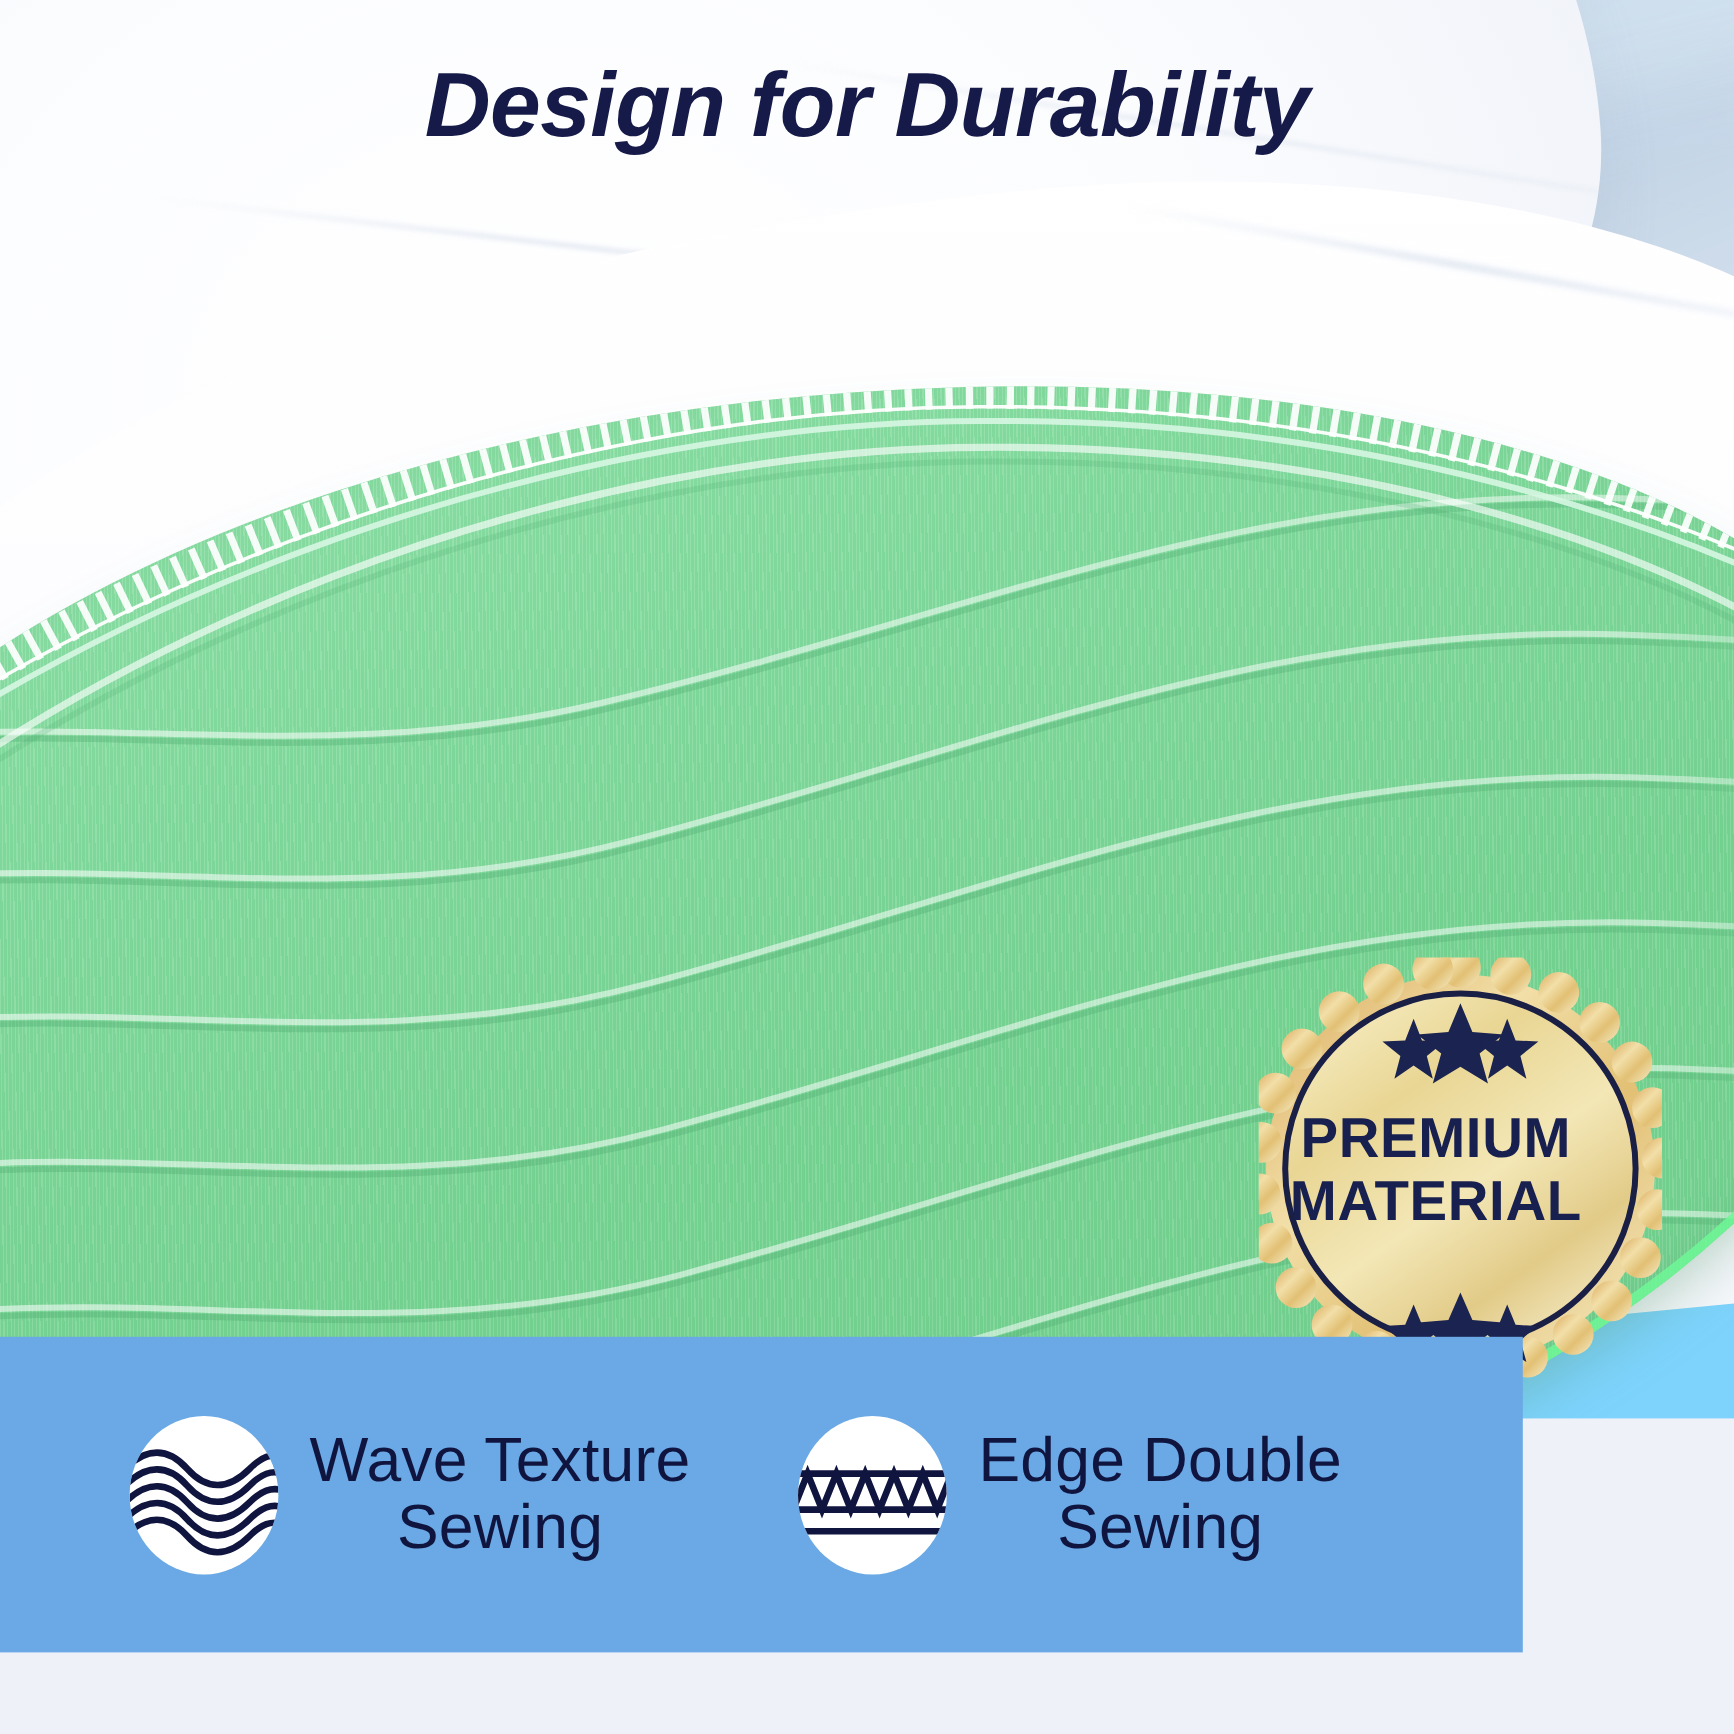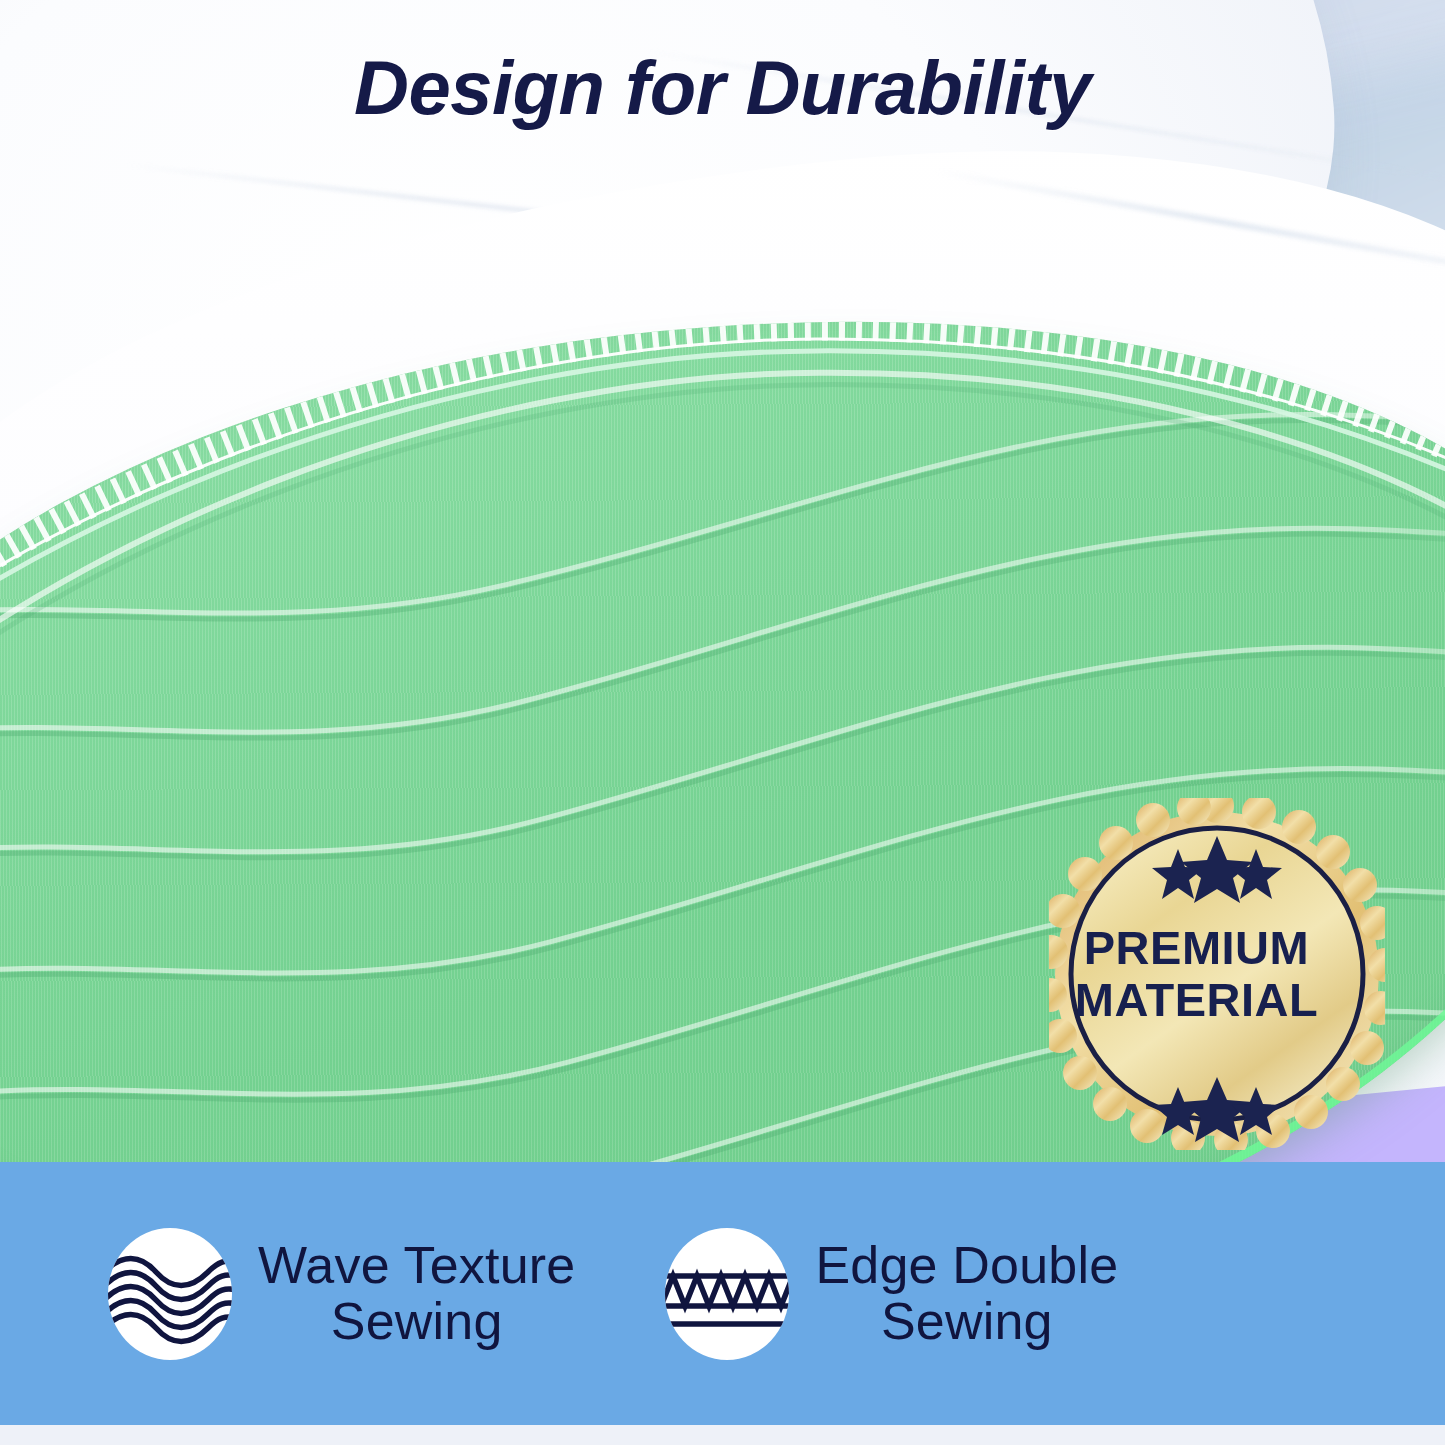--- a/index.html
+++ b/index.html
@@ -19,21 +19,21 @@
     background: #eef1f8;
   }
 
   
   .photo {
     position: absolute;
     left: 0; top: 0;
     width: 1445px;
     height: 1182px;
     overflow: hidden;
-    background: #c4b5fd;
+    background: #7dd3fc;
   }
 
   
   .bg-shadow-a {
     position: absolute;
     left: 980px; top: -180px;
     width: 900px; height: 620px;
     background: linear-gradient(160deg, #c6d6e8 0%, #d8e3ef 45%, #eef2f8 100%);
     transform: rotate(-9deg);
     filter: blur(26px);
@@ -141,22 +141,22 @@
   .pad-stitch-band {
     position: absolute;
     inset: 0;
     border-radius: 49% 51% 50% 50% / 46% 44% 56% 54%;
     pointer-events: none;
   }
 
   
   .band {
     position: absolute;
-    left: 0; top: 1162px;
-    width: 1445px;
+    left: 0; top: 1114px;
+    width: 1269px;
     height: 263px;
     background: #6aa9e5;
   }
   .features {
     position: absolute;
     inset: 0;
     display: flex;
     align-items: center;
   }
   .feature {

